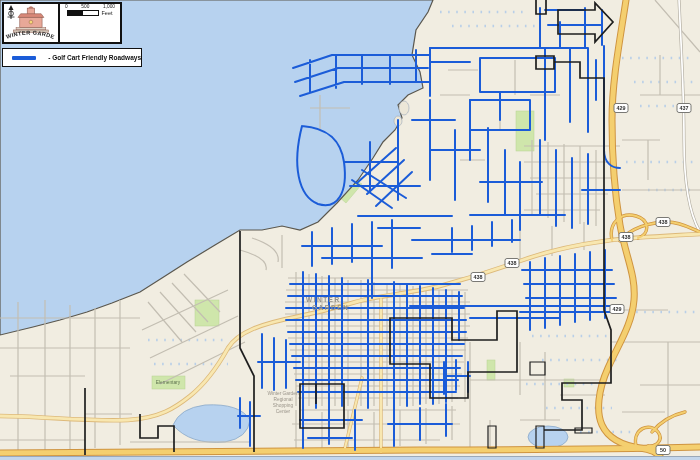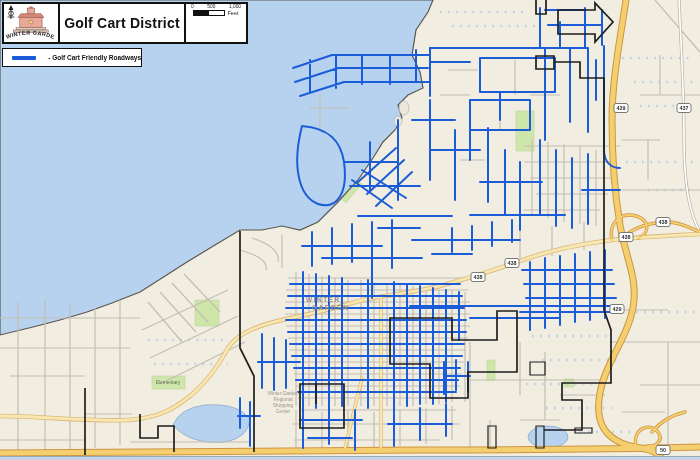--- a/index.html
+++ b/index.html
@@ -197,21 +197,20 @@
           <circle cx="29" cy="19" r="2" fill="#f6d877" stroke="#8a5548" stroke-width=".5"></circle>
           <rect x="13" y="25" width="32" height="2.5" fill="#dccfc2" stroke="#8a5548" stroke-width=".5"></rect>
           <rect x="10" y="27.5" width="38" height="2.5" fill="#cfc2b4" stroke="#8a5548" stroke-width=".5"></rect>
         </g>
         <path id="lgArc" d="M3,37 Q28,28 53,37" fill="none"></path>
         <text style="font:700 6px 'Liberation Sans',sans-serif;fill:#222;letter-spacing:.4px">
           <textPath href="#lgArc">WINTER GARDEN</textPath>
         </text>
       </svg>
     </div>
-    <div class="box ttl">Golf Cart District</div>
     <div class="box scalebox">
       <svg width="14" height="16" viewBox="0 0 14 16">
         <path d="M7,1 L9.5,6 H4.5 Z" fill="#222"></path>
         <line x1="7" y1="5" x2="7" y2="15" stroke="#222" stroke-width="1"></line>
         <circle cx="7" cy="9.5" r="2.4" fill="none" stroke="#222" stroke-width=".8"></circle>
         <line x1="3.5" y1="13" x2="10.5" y2="13" stroke="#222" stroke-width=".8"></line>
       </svg>
       <div class="ticks">
         <span>0</span>
         <span>500</span>

